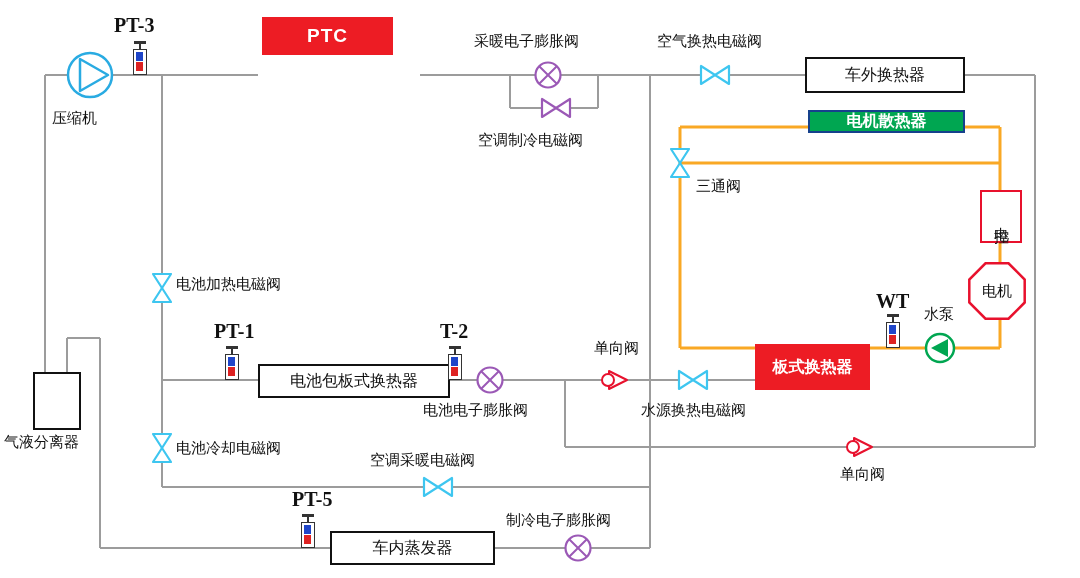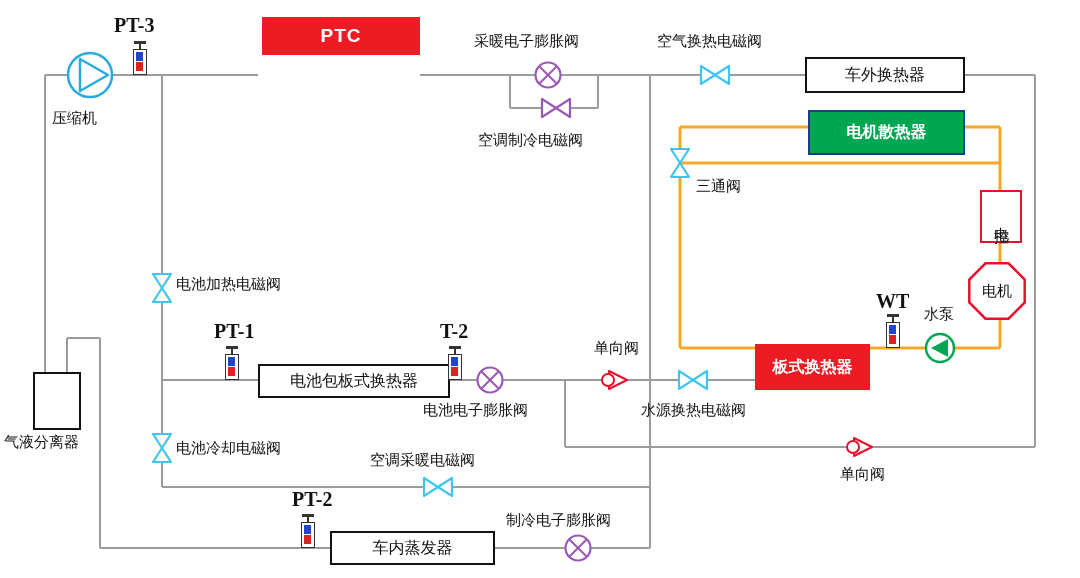--- a/index.html
+++ b/index.html
@@ -72,26 +72,26 @@
       <path d="M450,380 H755"></path>
       <path d="M162,487 H650"></path>
       <path d="M495,548 H650"></path>
       <path d="M67,338 V372"></path>
       <path d="M67,338 H100"></path>
       <path d="M100,338 V548"></path>
       <path d="M100,548 H330"></path>
     </g>
   </svg>
 
-  <div class="box box-red ptc-text" style="left:262px;top:17px;width:158px;height:38px;">PTC</div>
+  <div class="box box-red ptc-text" style="left:262px;top:17px;width:131px;height:38px;">PTC</div>
 
 
   <div class="box" style="left:805px;top:57px;width:160px;height:36px;">车外换热器</div>
 
-  <div class="box box-green" style="left:808px;top:110px;width:157px;height:45px;">电机散热器</div>
+  <div class="box box-green" style="left:808px;top:110px;width:157px;height:23px;">电机散热器</div>
 
   <div class="box box-redline vtext" style="left:980px;top:190px;width:42px;height:53px;">电控</div>
 
   <div class="box box-red" style="left:755px;top:344px;width:115px;height:46px;">板式换热器</div>
 
   <div class="box" style="left:258px;top:364px;width:192px;height:34px;">电池包板式换热器</div>
 
   <div class="box" style="left:330px;top:531px;width:165px;height:34px;">车内蒸发器</div>
 
   <div class="box" style="left:33px;top:372px;width:48px;height:58px;"></div>
@@ -243,17 +243,17 @@
   <div class="lbl lbl-serif" style="left:214px;top:320px;">PT-1</div>
   <div class="lbl lbl-serif" style="left:440px;top:320px;">T-2</div>
   <div class="lbl lbl-serif" style="left:876px;top:290px;">WT</div>
   <div class="lbl" style="left:924px;top:306px;">水泵</div>
   <div class="lbl" style="left:423px;top:402px;">电池电子膨胀阀</div>
   <div class="lbl" style="left:594px;top:340px;">单向阀</div>
   <div class="lbl" style="left:641px;top:402px;">水源换热电磁阀</div>
   <div class="lbl" style="left:4px;top:434px;">气液分离器</div>
   <div class="lbl" style="left:176px;top:440px;">电池冷却电磁阀</div>
   <div class="lbl" style="left:370px;top:452px;">空调采暖电磁阀</div>
-  <div class="lbl lbl-serif" style="left:292px;top:488px;">PT-2</div>
+  <div class="lbl lbl-serif" style="left:292px;top:488px;">PT-5</div>
   <div class="lbl" style="left:506px;top:512px;">制冷电子膨胀阀</div>
   <div class="lbl" style="left:840px;top:466px;">单向阀</div>
 
 </div>
 
 </body></html>

